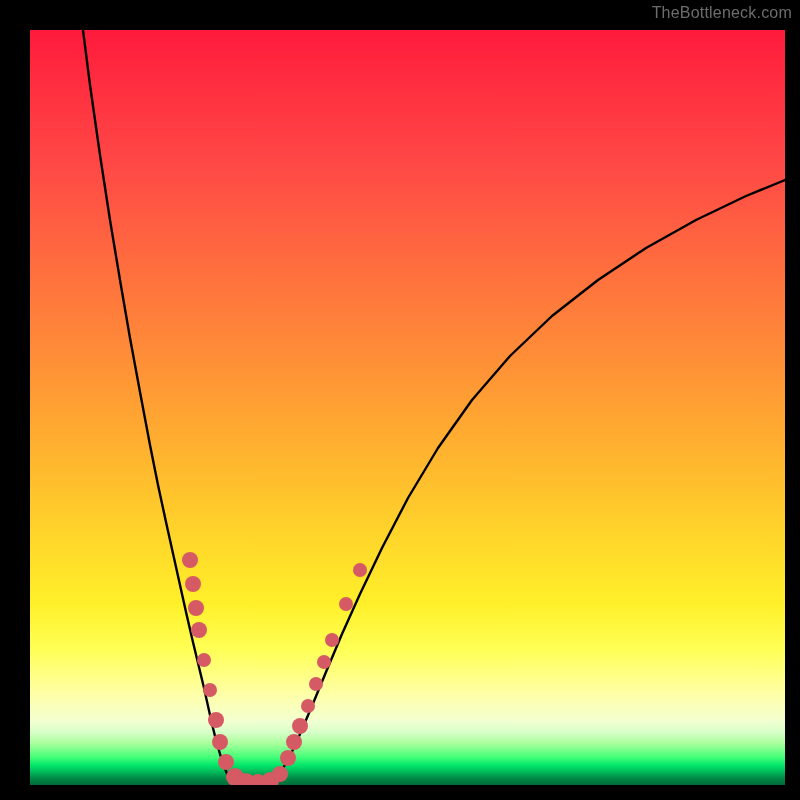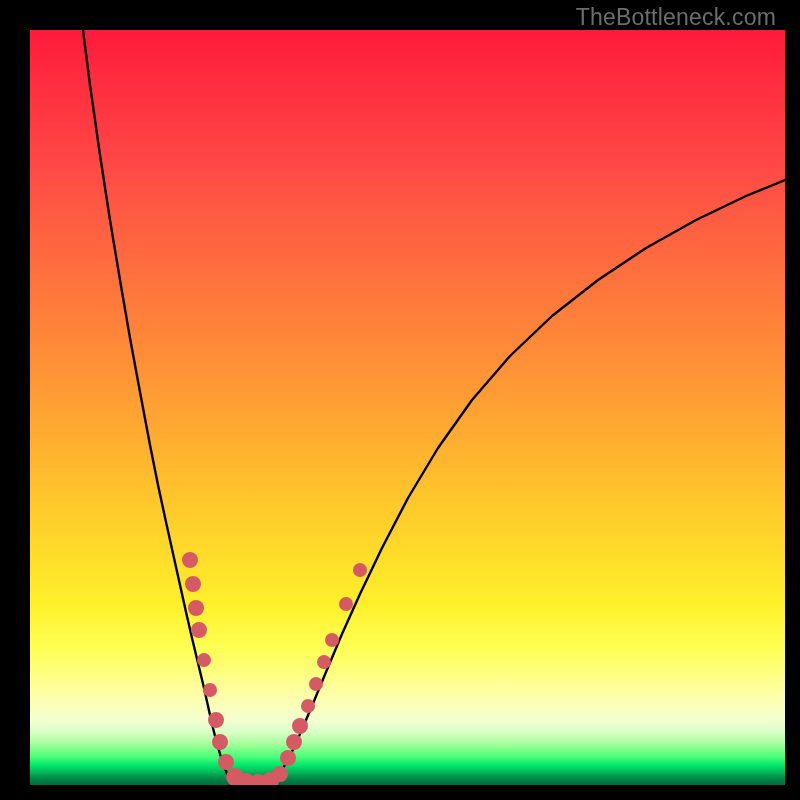--- a/index.html
+++ b/index.html
@@ -60,23 +60,23 @@
     position: absolute;
     left: 0;
     top: 0;
     width: 100%;
     height: 100%;
     overflow: visible;
   }
   .watermark {
     position: absolute;
     top: 4px;
-    right: 24px;
+    right: 8px;
     color: #6d6d6d;
-    font-size: 23px;
+    font-size: 16px;
     letter-spacing: 0.2px;
     font-weight: 400;
     user-select: none;
   }
 </style>
 </head>
 <body>
 
 <div class="frame">
 

